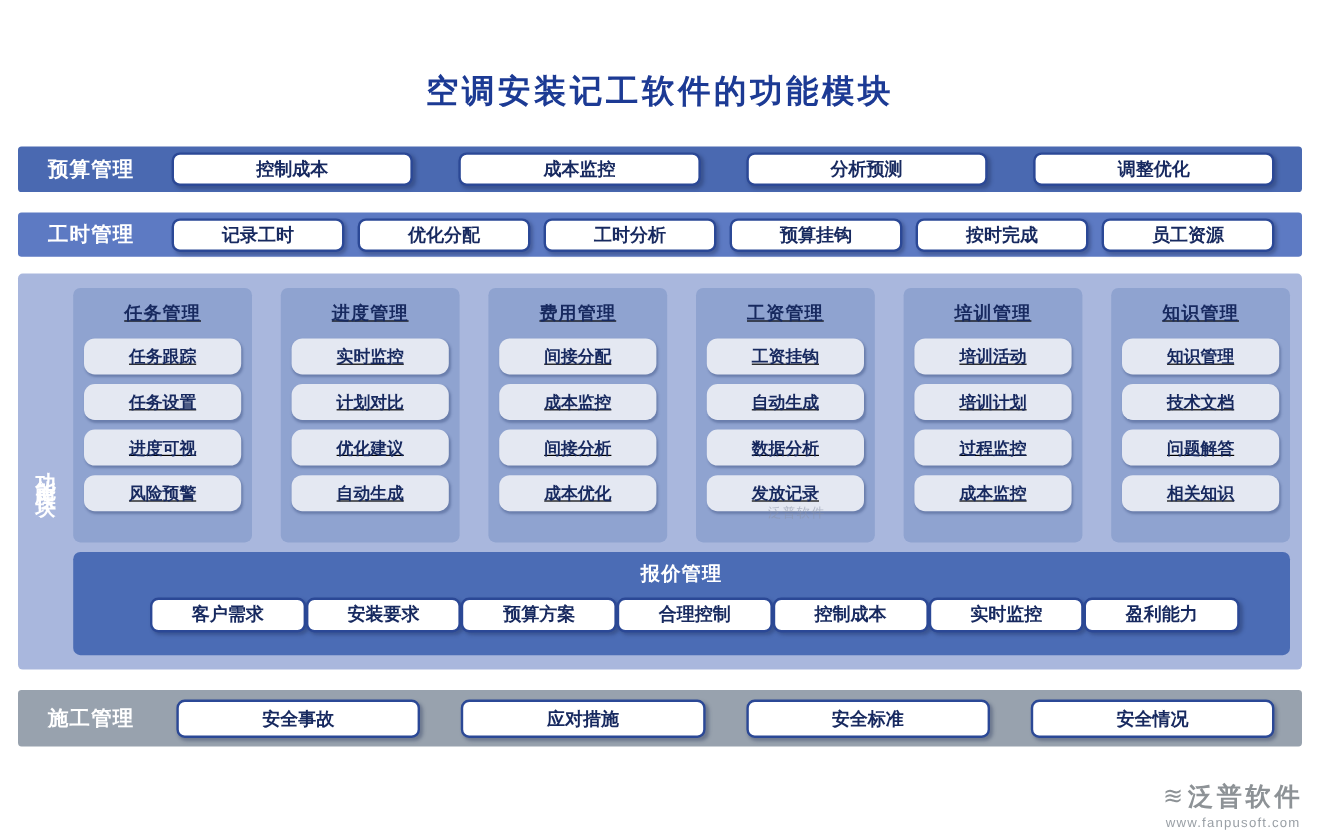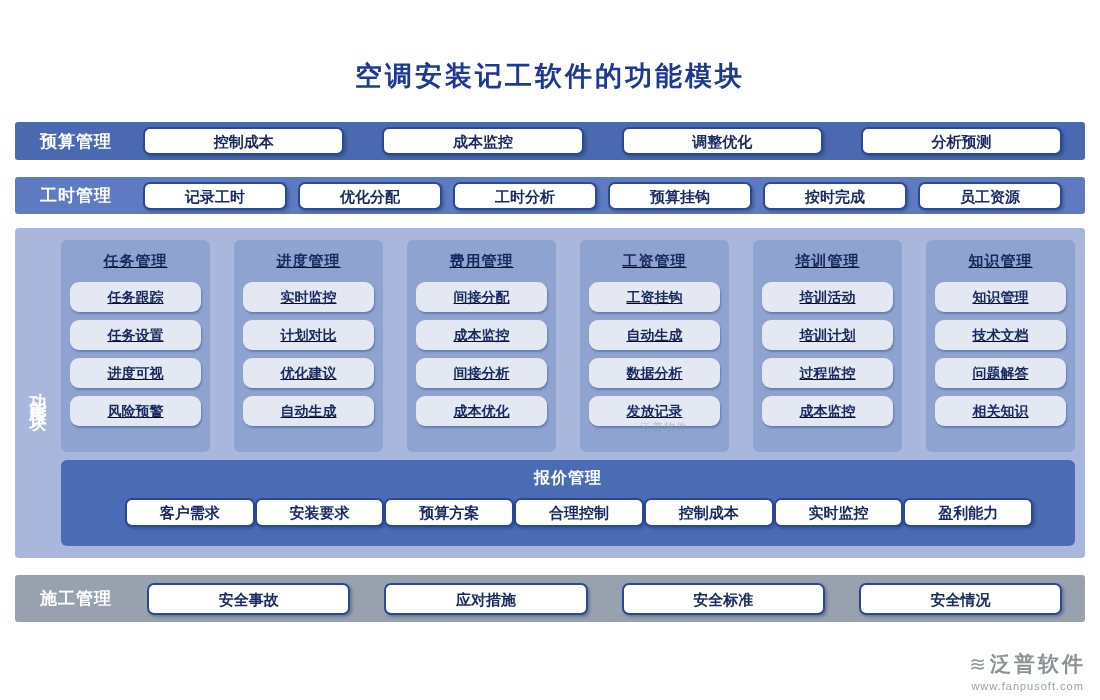--- a/index.html
+++ b/index.html
@@ -100,22 +100,22 @@
 <div class="canvas">
 
   <div class="title">空调安装记工软件的功能模块</div>
 
   <div class="bar row1">
     <div class="bar-label">预算管理</div>
     <div class="bar-items">
 
     <div class="pill">控制成本</div>
         <div class="pill">成本监控</div>
+        <div class="pill">分析预测</div>
         <div class="pill">调整优化</div>
-        <div class="pill">分析预测</div>
       </div>
   </div>
 
   <div class="bar row2">
     <div class="bar-label">工时管理</div>
     <div class="bar-items">
 
     <div class="pill">记录工时</div>
         <div class="pill">优化分配</div>
         <div class="pill">工时分析</div>

